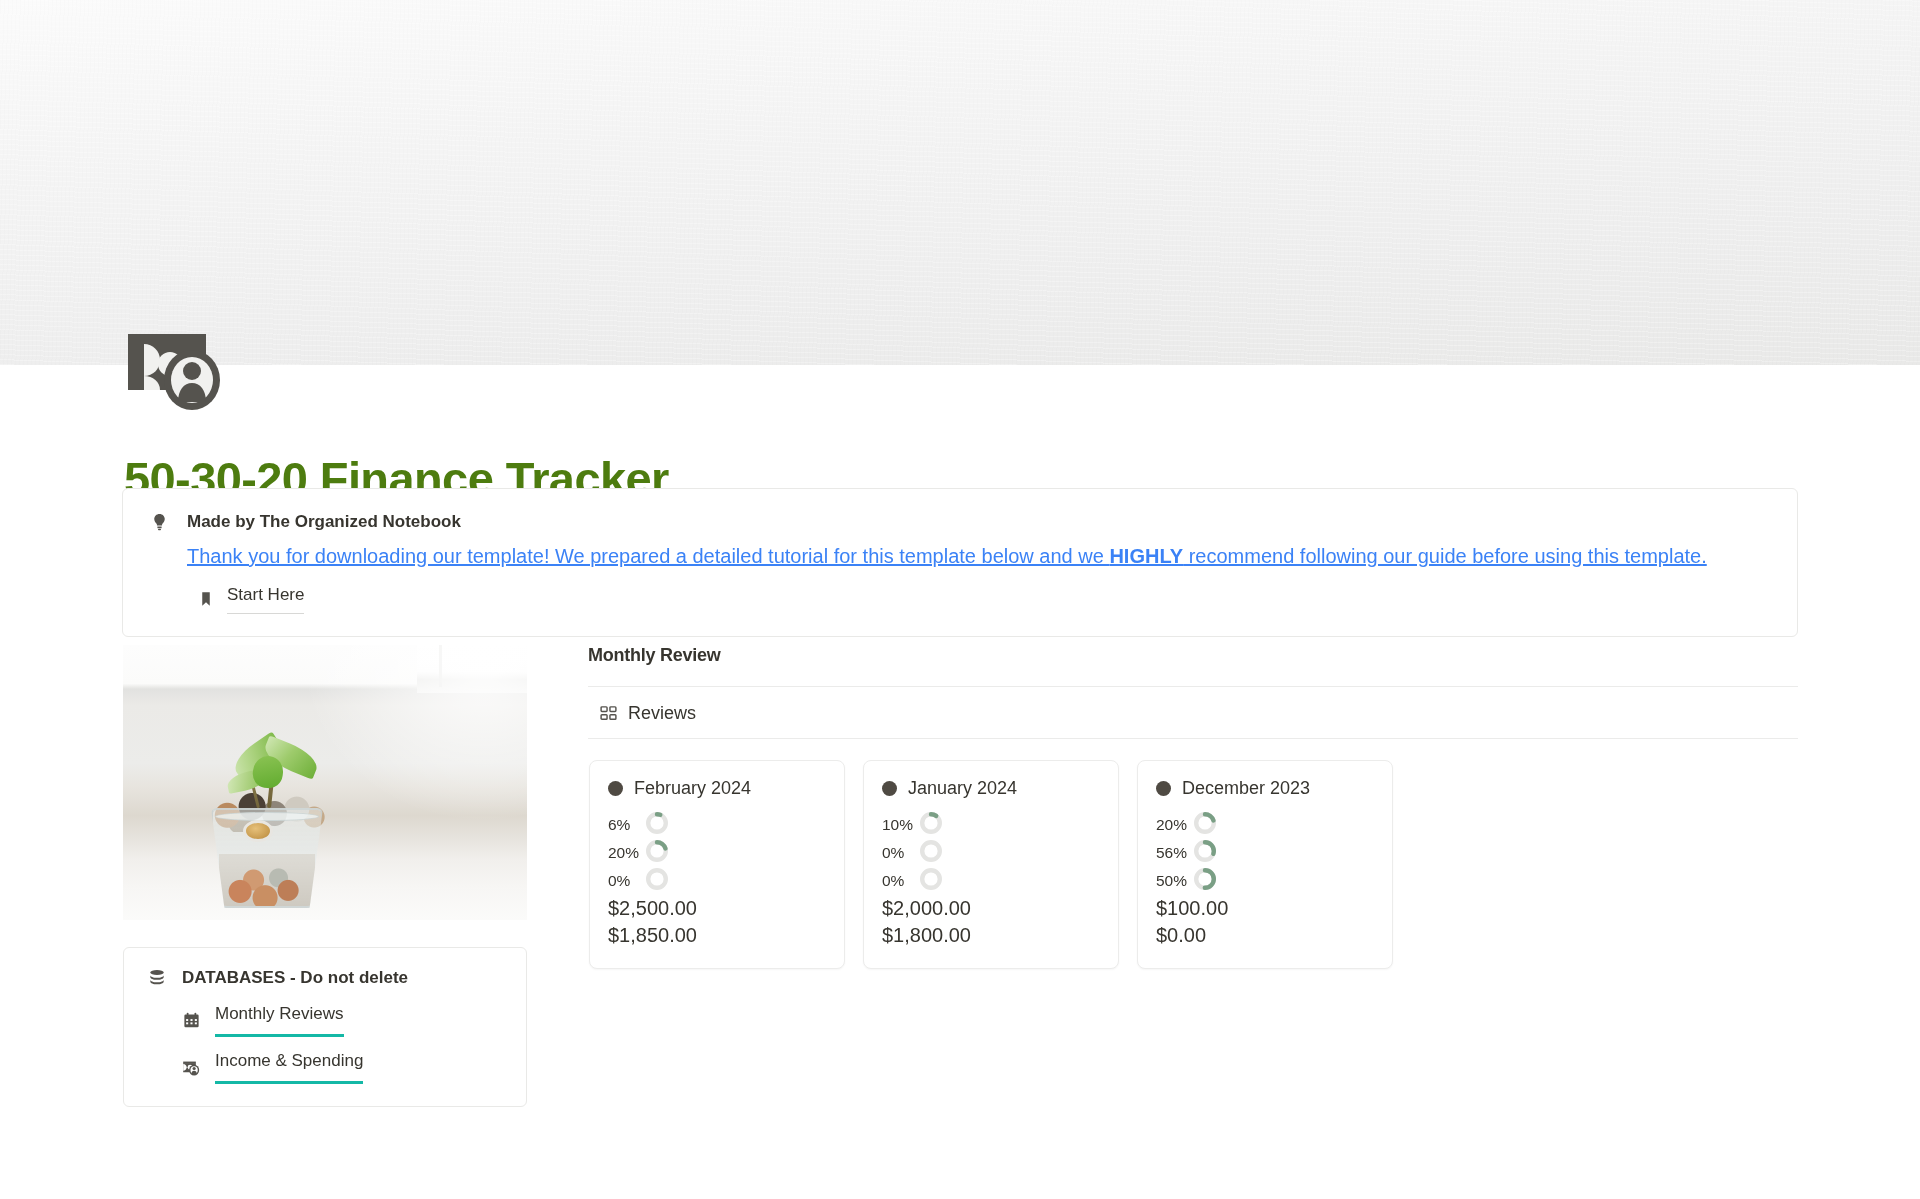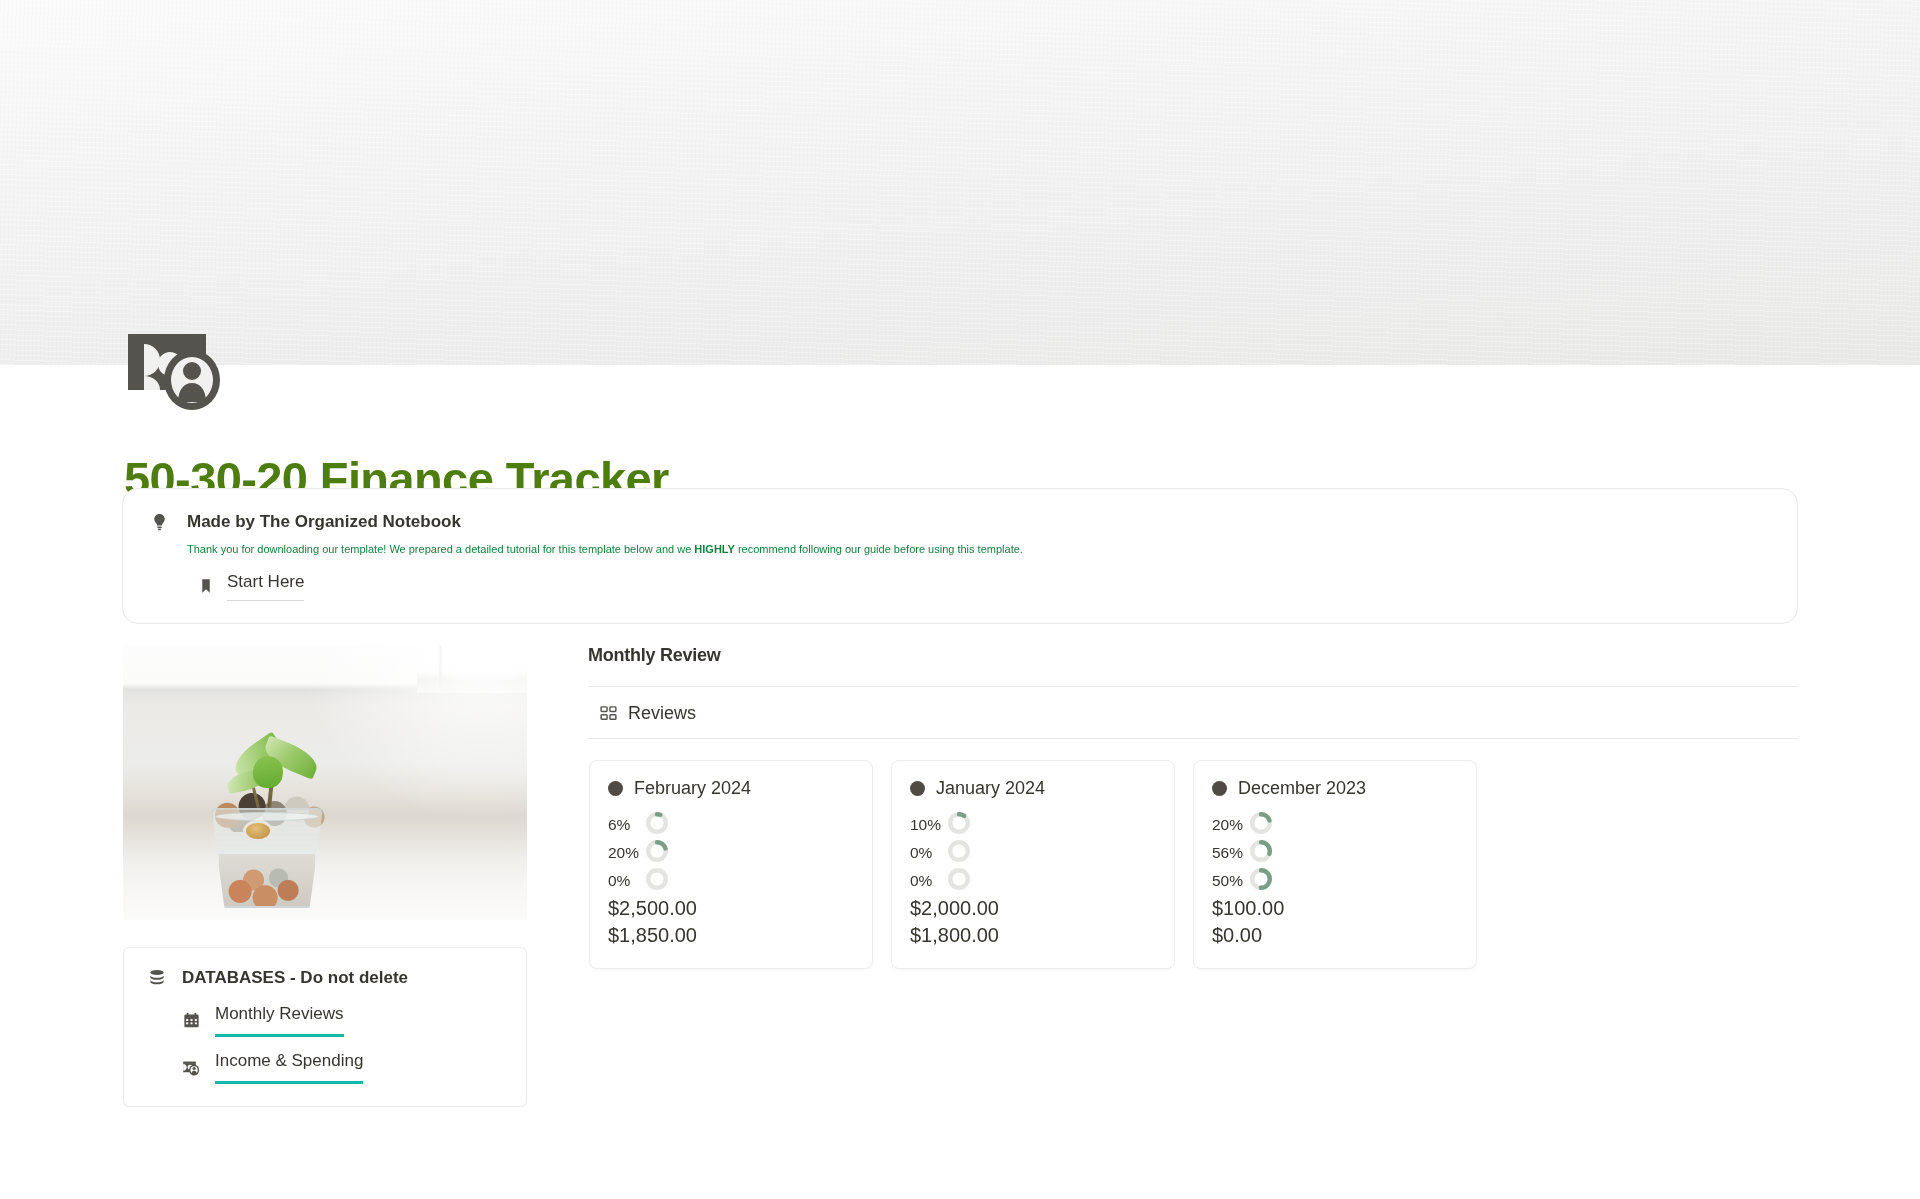--- a/index.html
+++ b/index.html
@@ -62,21 +62,21 @@
     margin-top: 24px;
   }
 
   
   .callout {
     position: absolute;
     left: 122px;
     top: 123px;
     width: 1676px;
     border: 1px solid #e9e9e7;
-    border-radius: 16px;
+    border-radius: 6px;
     background: #ffffff;
     padding: 21px 24px 22px 24px;
   }
   .callout-row { display: flex; align-items: flex-start; }
   .callout-bulb {
     width: 24px;
     min-width: 24px;
     margin-right: 16px;
     margin-top: 2px;
     display: flex;
@@ -84,23 +84,24 @@
   }
   .callout-body { flex: 1; padding-top: 0px; }
   .callout-title {
     font-size: 17px;
     font-weight: bold;
     color: #37352f;
     line-height: 1.4;
     margin-bottom: 8px;
   }
   .callout-text {
-    font-size: 11px;
-    color: #15803d;
+    font-size: 20px;
+    color: #3b82f6;
     line-height: 1.45;
+    text-decoration: underline;
   }
   .callout-text b { font-weight: bold; }
   .callout-link-row {
     display: flex;
     align-items: center;
     margin-top: 14px;
     margin-left: 10px;
   }
   .callout-link-row .bm-ico { margin-right: 12px; display: flex; }
   .callout-link {
@@ -338,21 +339,21 @@
     color: #37352f;
   }
 
   .cards {
     display: flex;
     gap: 18px;
     margin-top: 21px;
     padding-left: 1px;
   }
   .card {
-    width: 284px;
+    width: 256px;
     border: 1px solid #ececeb;
     border-radius: 8px;
     background: #ffffff;
     padding: 17px 18px 19px 18px;
     box-shadow: 0 1px 2px rgba(15,15,15,0.04);
     cursor: pointer;
   }
   .card-title-row {
     display: flex;
     align-items: center;

